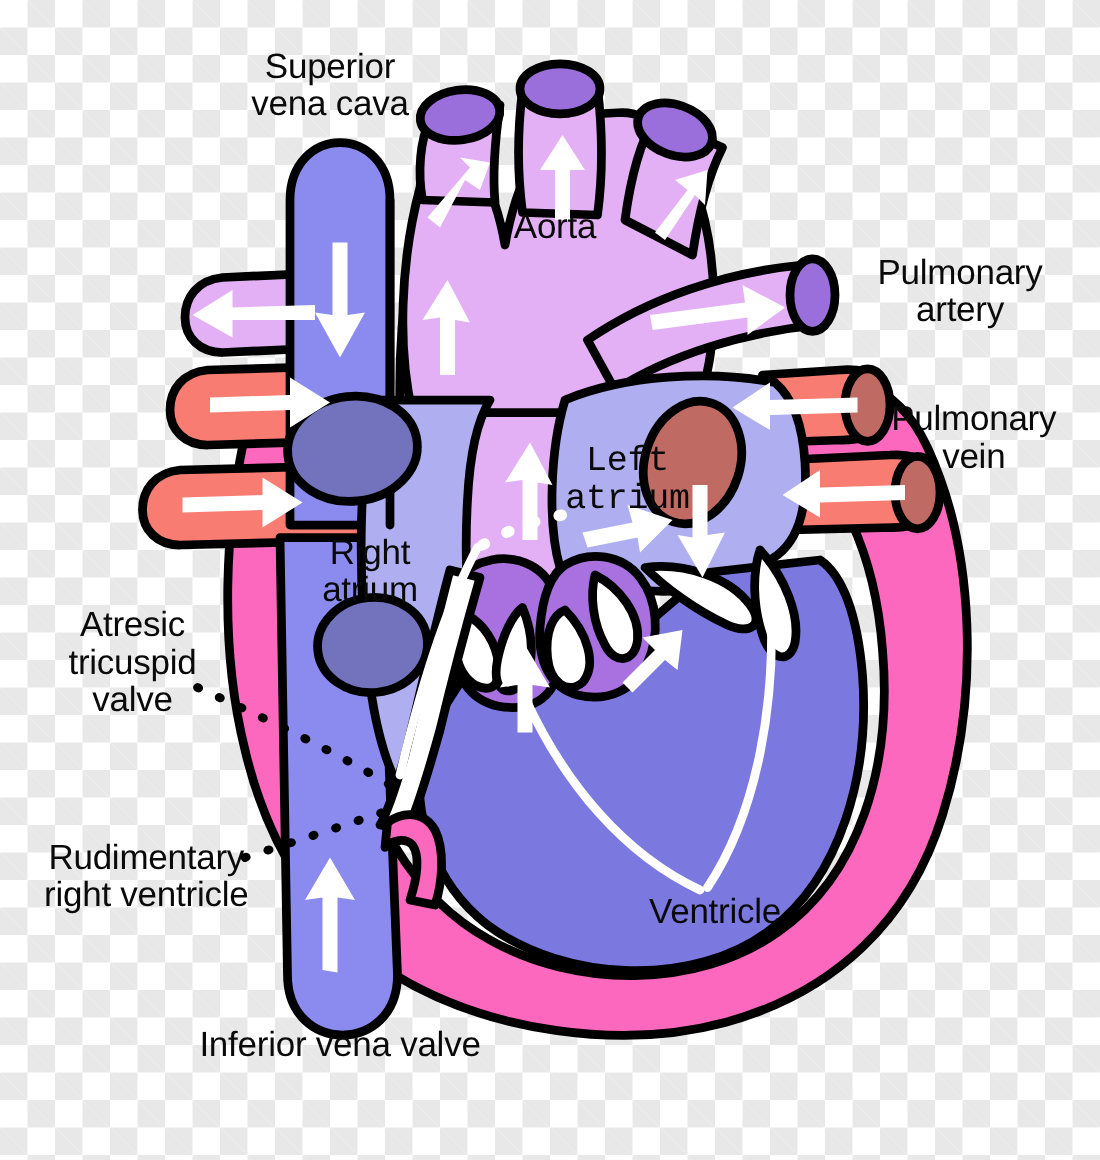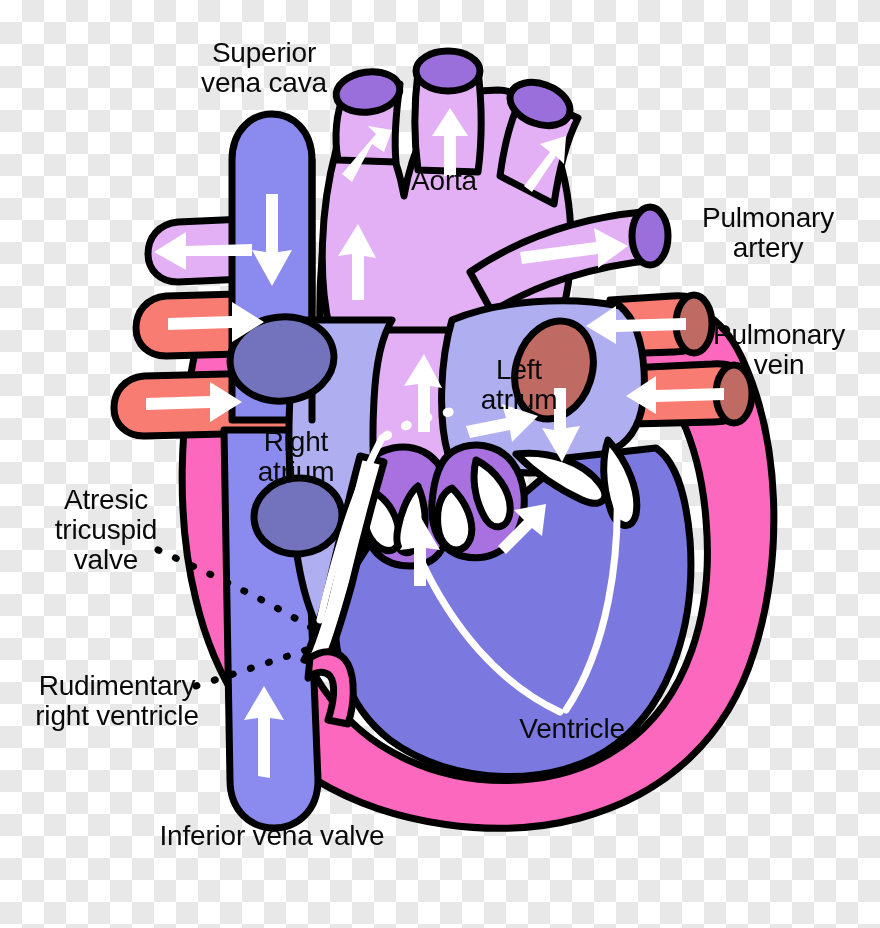--- a/index.html
+++ b/index.html
@@ -217,21 +217,21 @@
 vena cava</div>
 
   <div class="lbl" style="left:444px; top:166px; transform:translateX(-50%);">Aorta</div>
 
   <div class="lbl" style="left:768px; top:203px; transform:translateX(-50%);">Pulmonary
 artery</div>
 
   <div class="lbl" style="left:779px; top:320px; transform:translateX(-50%);">Pulmonary
 vein</div>
 
-  <div class="lbl" style="left:519px; top:355px; transform:translateX(-50%);">Left
+  <div class="lbl" style="left:502px; top:355px; transform:translateX(-50%);font-family:Liberation Mono, monospace;">Left
 atrium</div>
 
   <div class="lbl" style="left:296px; top:400px; transform:translateX(-50%);margin-top:27px;">Right
 atrium</div>
 
   <div class="lbl" style="left:106px; top:485px; transform:translateX(-50%);">Atresic
 tricuspid
 valve</div>
 
   <div class="lbl" style="left:117px; top:671px; transform:translateX(-50%);">Rudimentary

